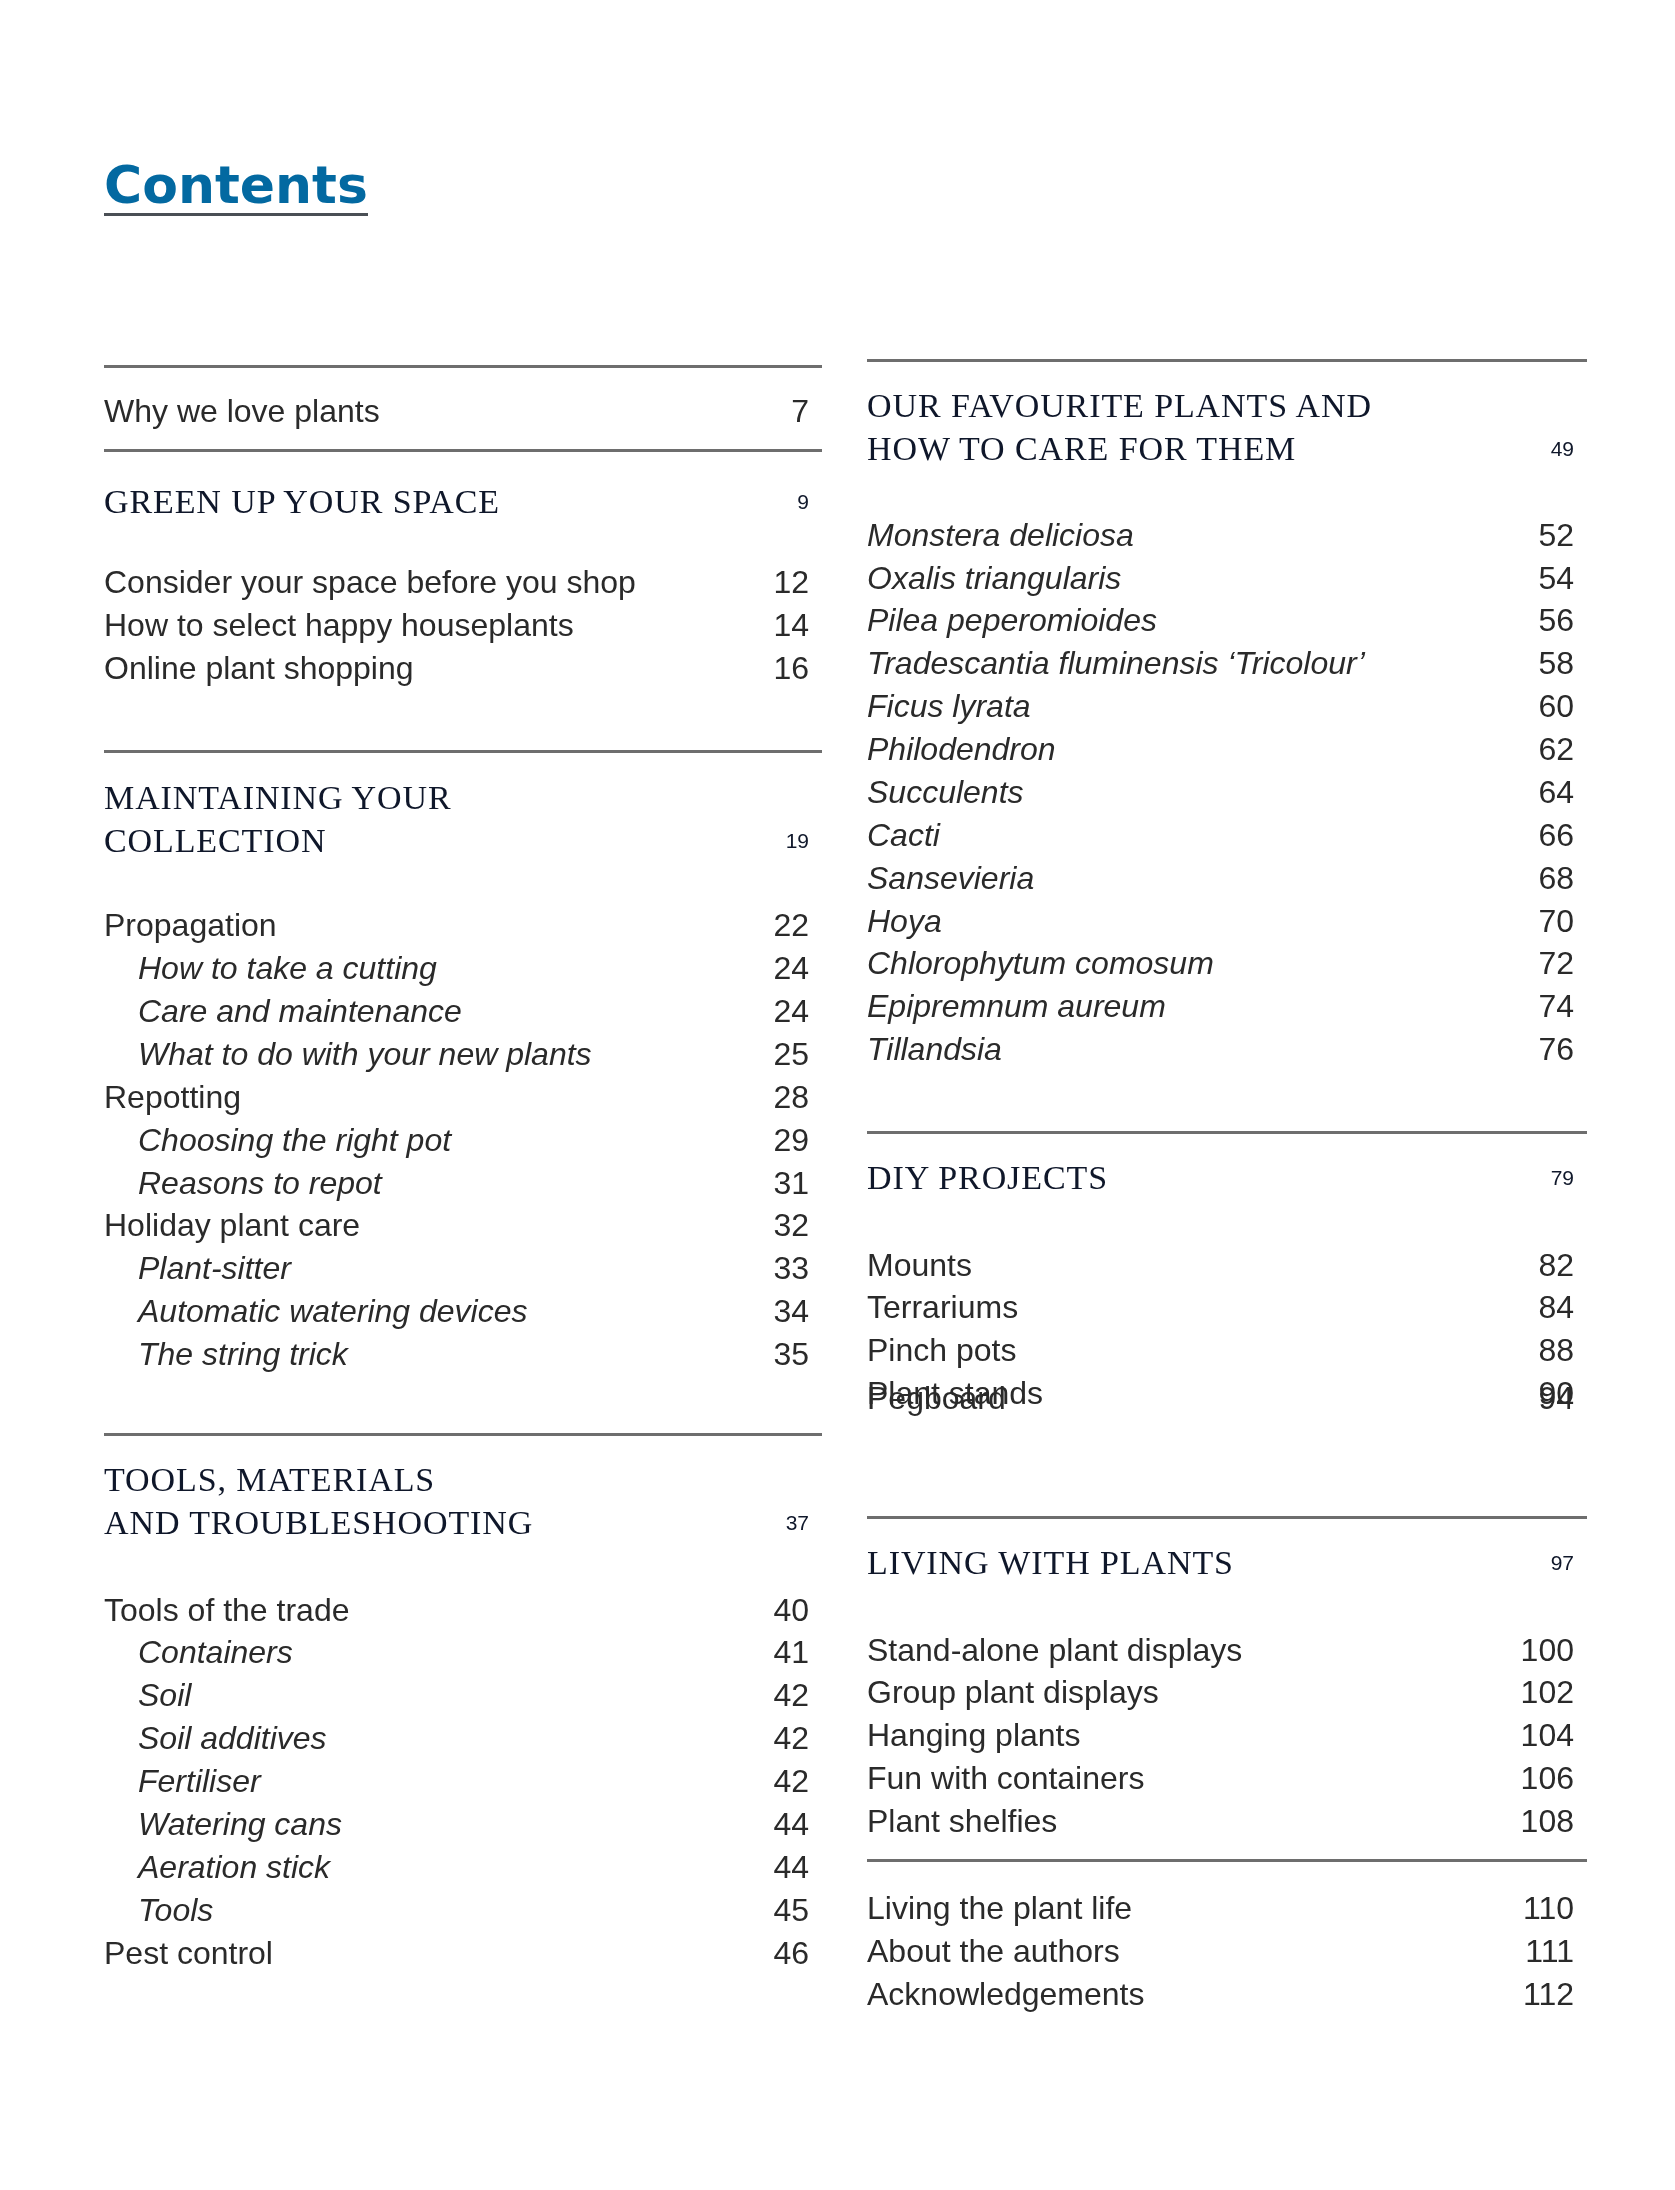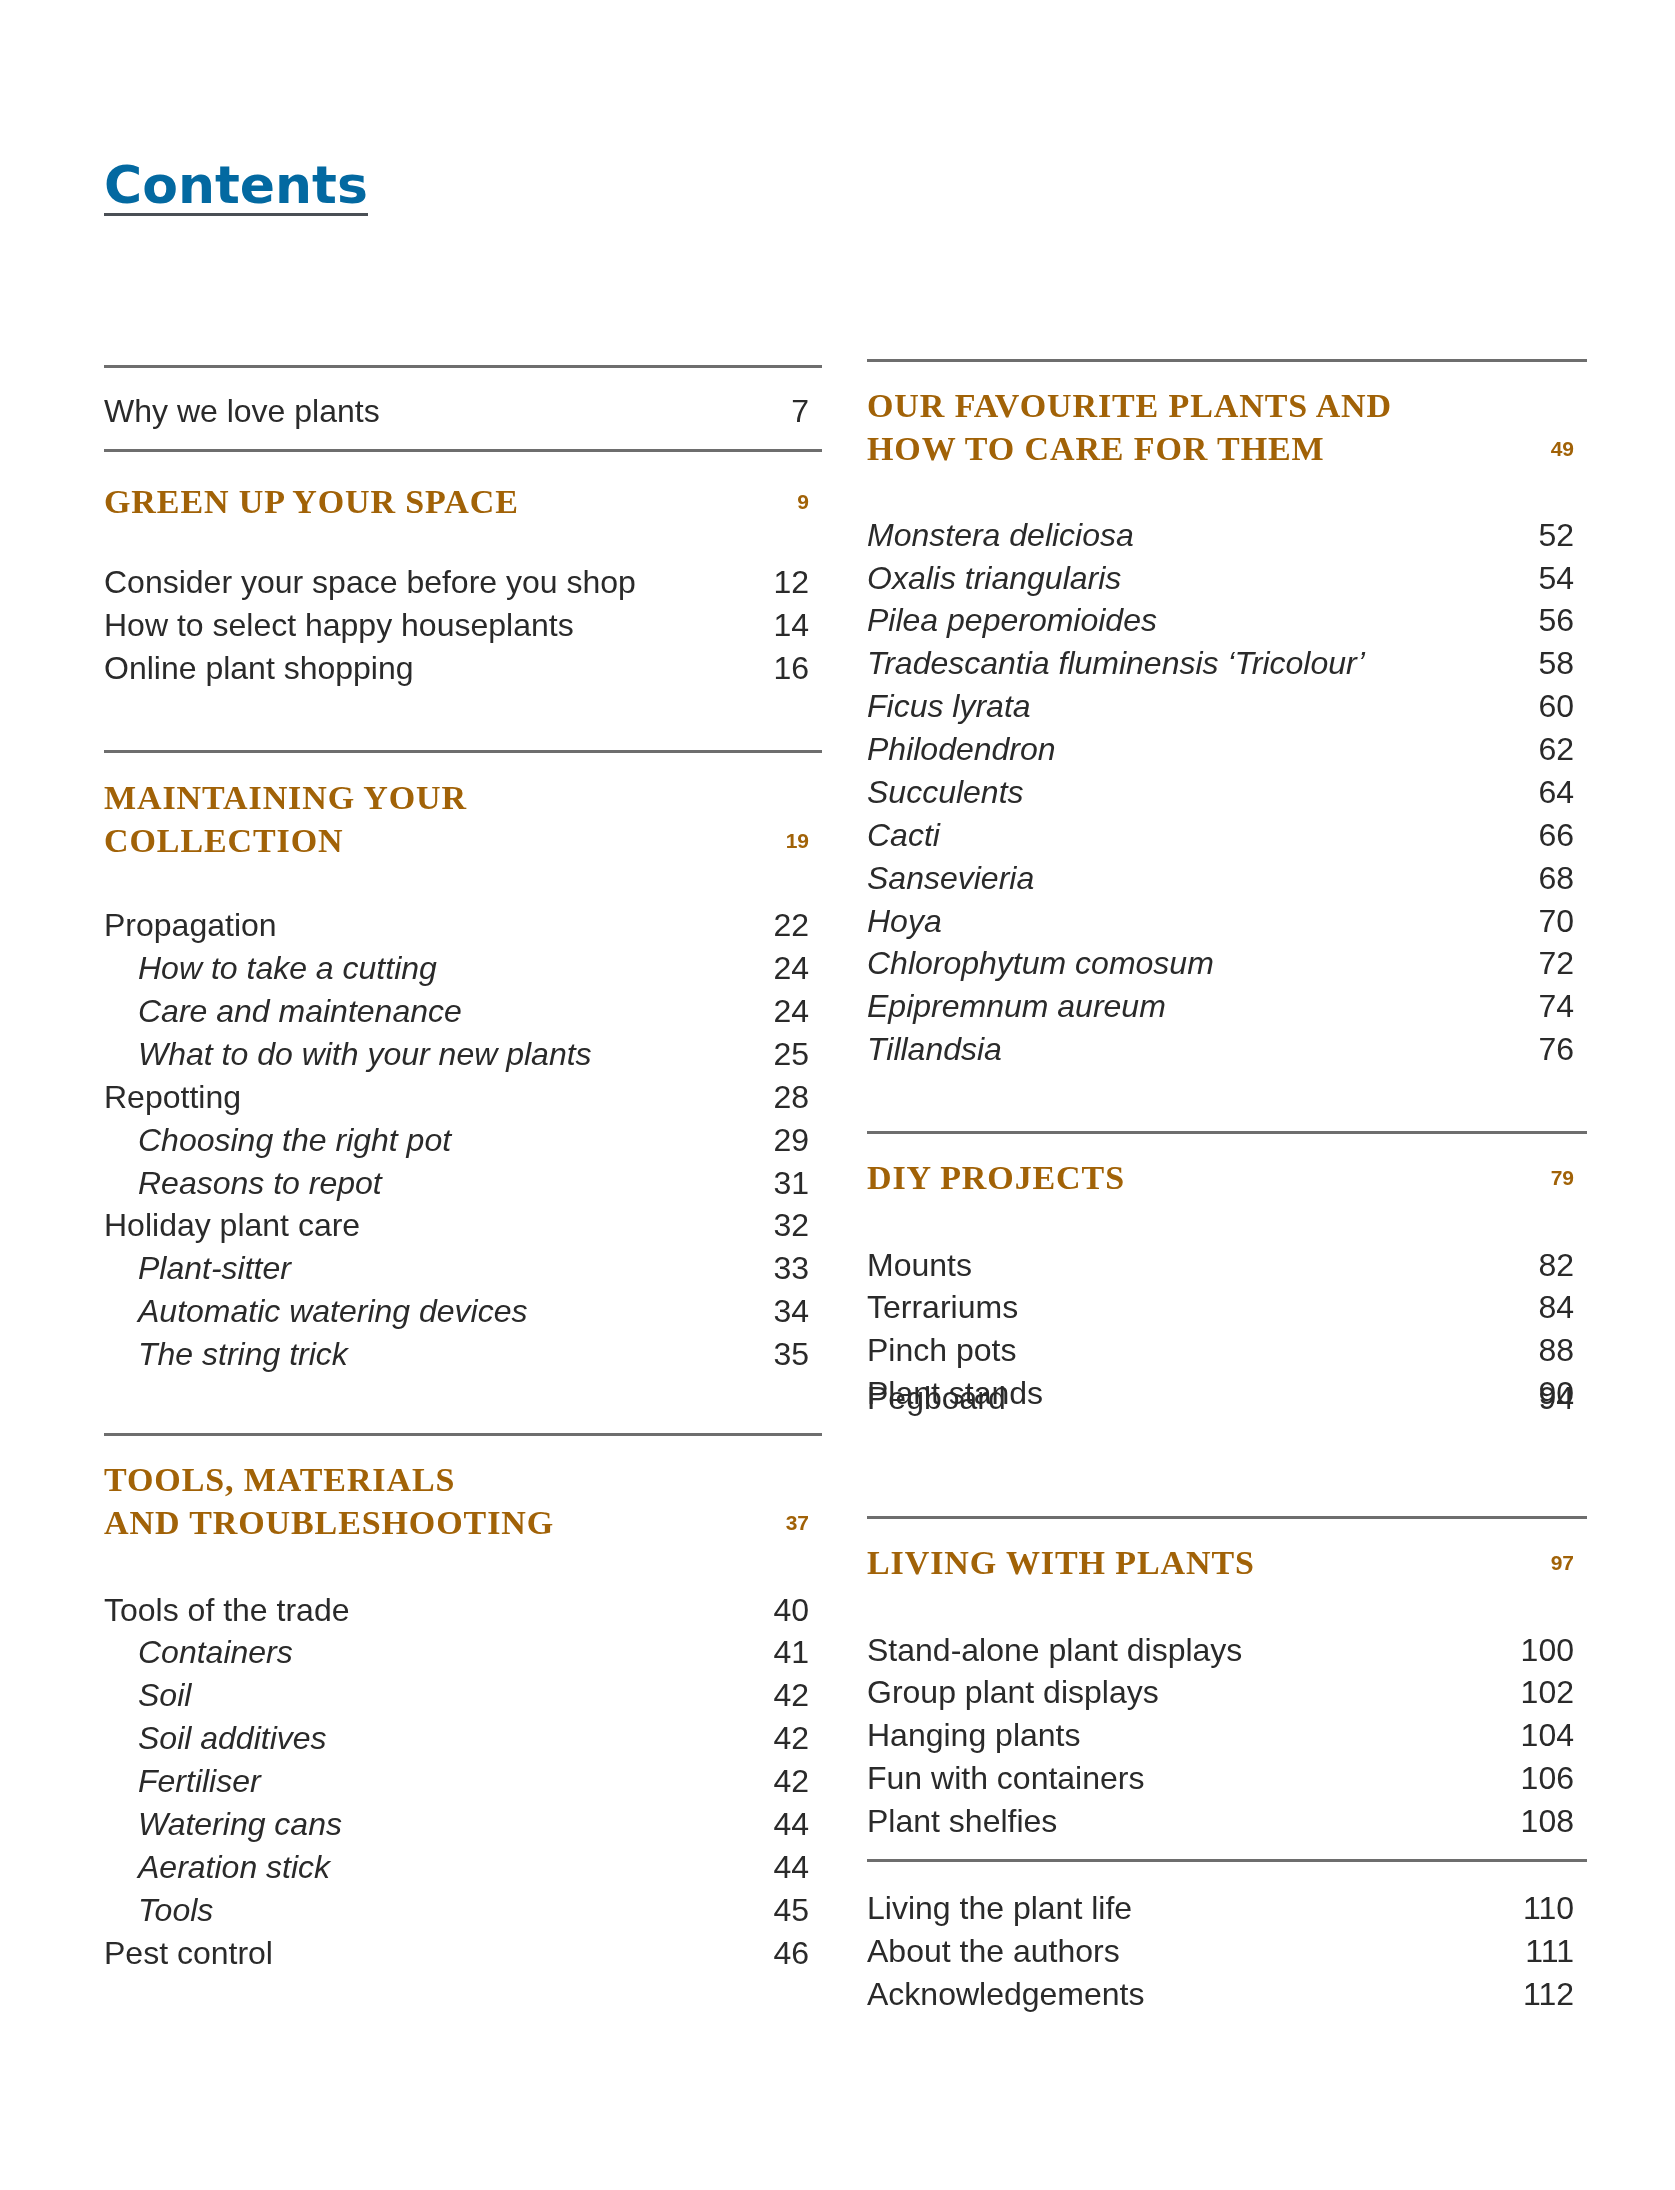--- a/index.html
+++ b/index.html
@@ -20,21 +20,21 @@
   .col.right { left: 867px; width: 720px; }
   .rule { position: absolute; left: 0; right: 0; height: 2.8px; background: #6e6e6e; }
   .row { position: absolute; left: 0; right: 13px; height: 43px; font-size: 32px; line-height: 43px; white-space: nowrap; }
   .row .lbl { position: absolute; left: 0; }
   .row.sub .lbl { left: 34px; font-style: italic; }
   .row.it .lbl { font-style: italic; }
   .row .pg { position: absolute; right: 0; font-size: 32px; }
   .sec {
     position: absolute; left: 0; right: 13px;
     font-family: "Liberation Serif", "DejaVu Serif", serif; font-size: 34px;
-    line-height: 43px; color: #a16207; letter-spacing: 0.9px; font-weight: bold;
+    line-height: 43px; color: #0f172a; letter-spacing: 0.9px; font-weight: normal;
   }
   .sec .lbl { display: block; }
   .sec .pg { position: absolute; right: 0; bottom: 0; font-family: "Liberation Sans", sans-serif; font-size: 21px; letter-spacing: 0; }
 </style>
 </head>
 <body>
 
 <div class="title">Contents</div>
 
 <div class="col left" style="top:0;height:1537px;">

